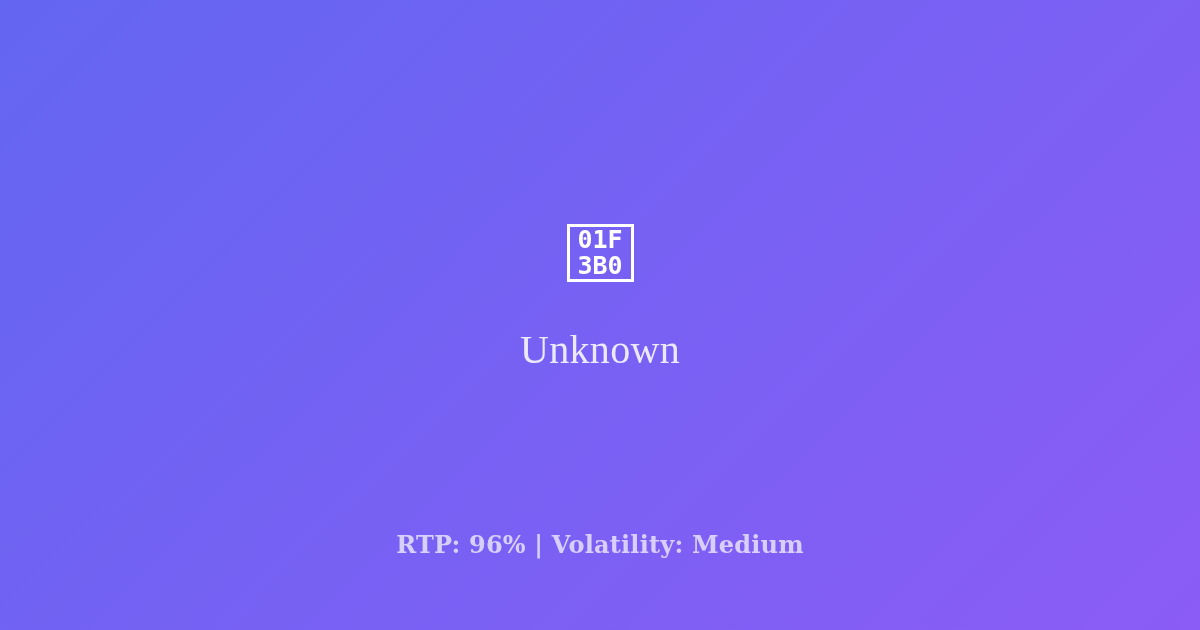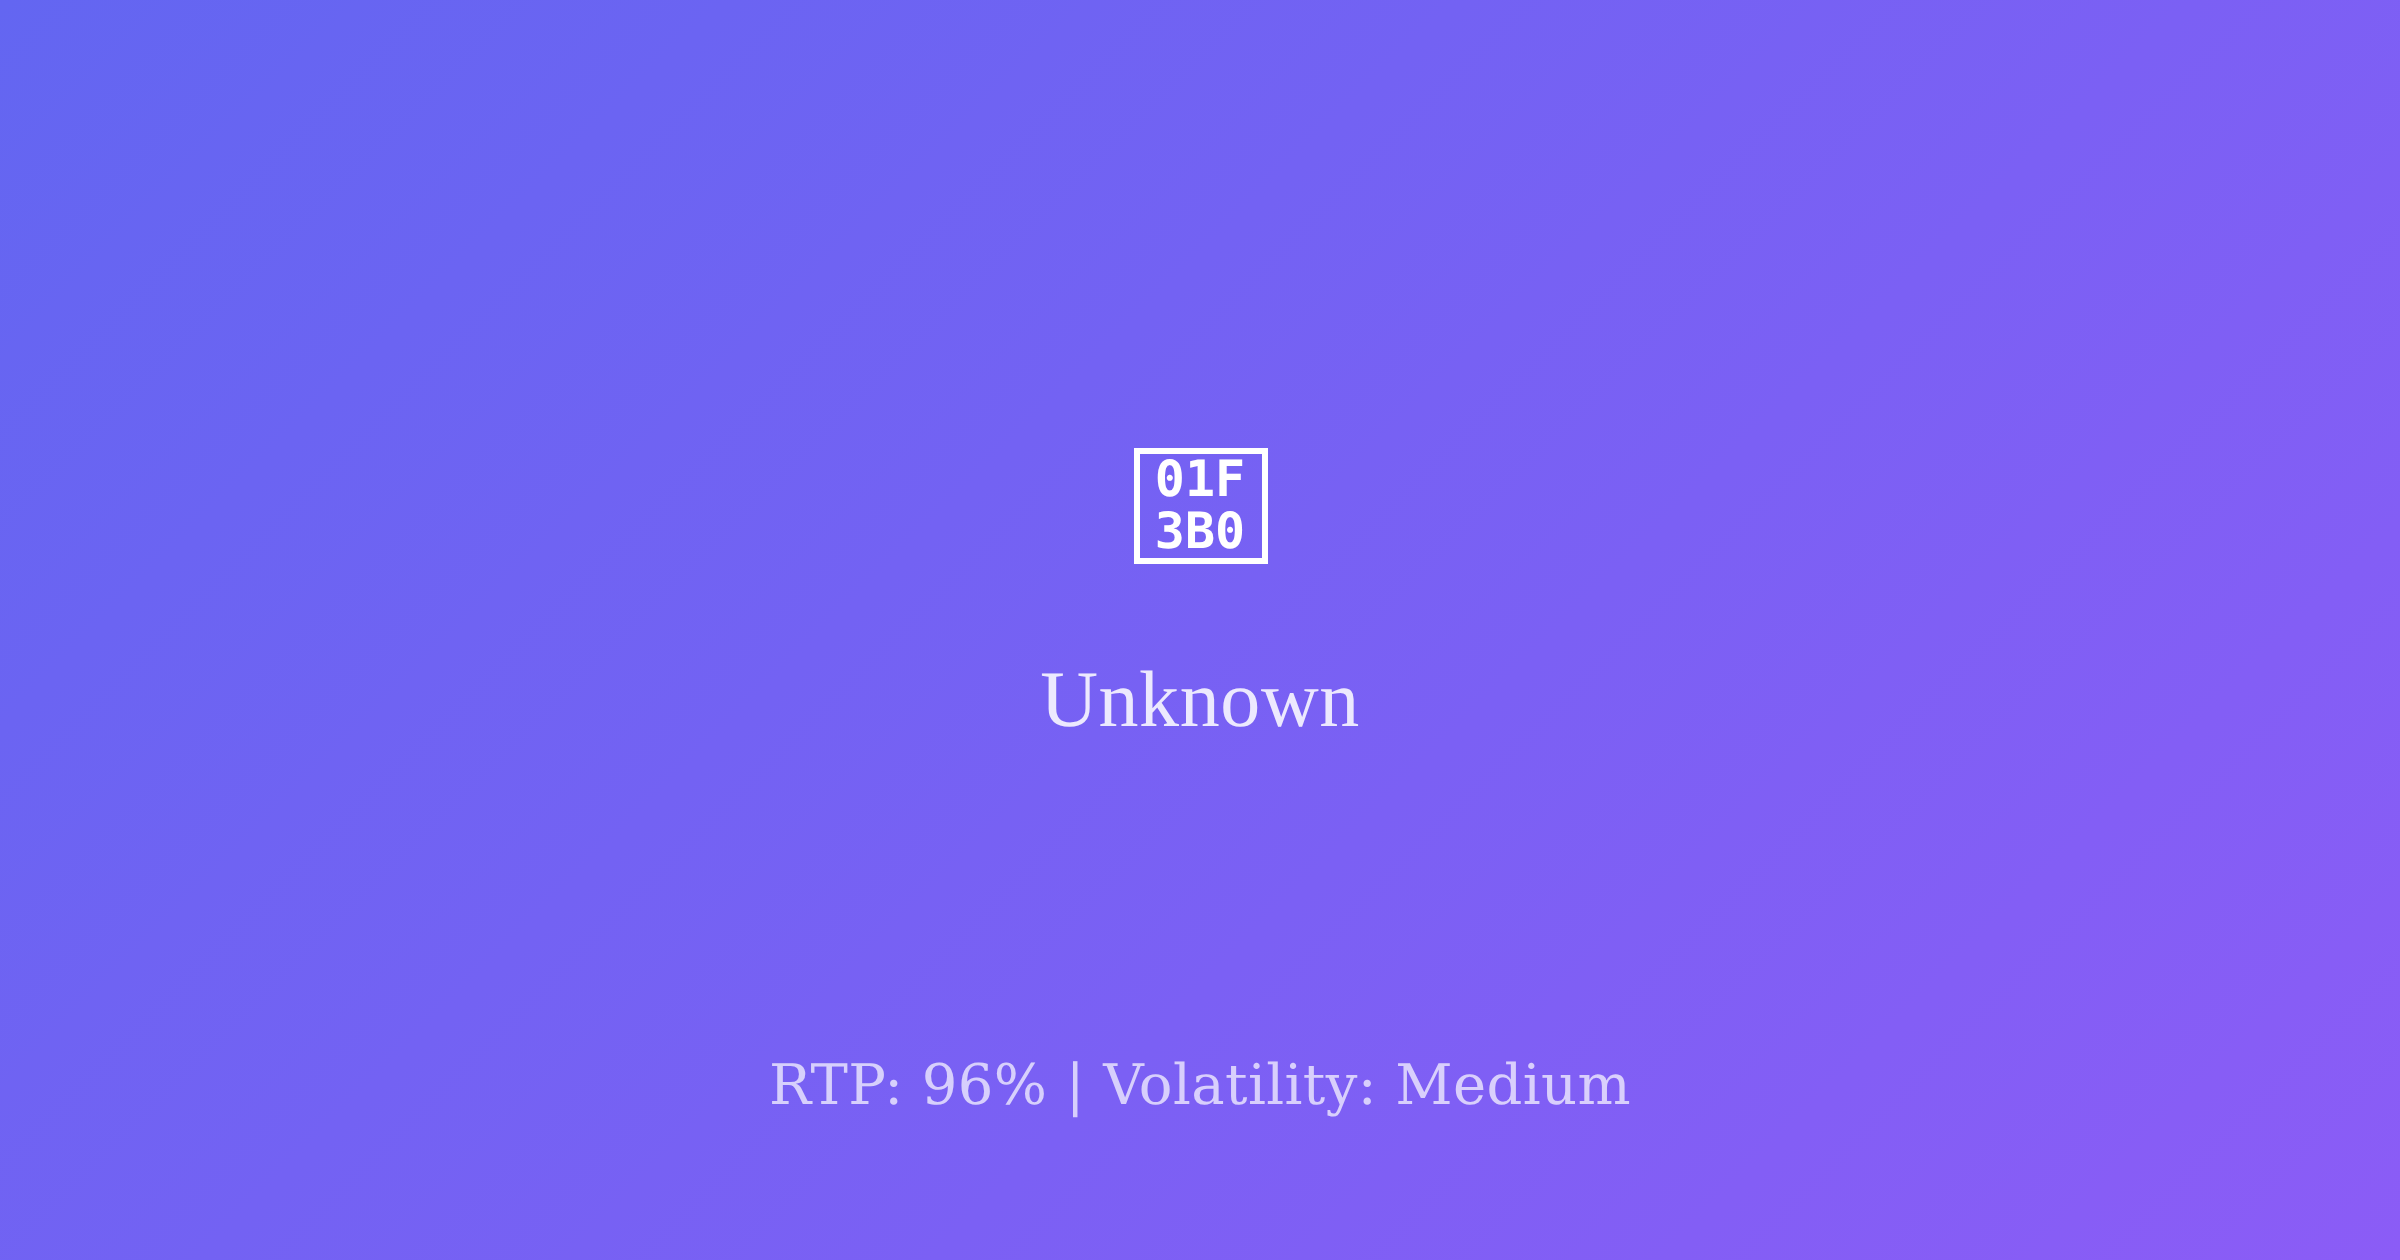--- a/index.html
+++ b/index.html
@@ -80,22 +80,22 @@
     white-space: nowrap;
   }
 
   
   .game-stats {
     position: absolute;
     left: 0;
     right: 0;
     bottom: 70px;
     font-family: "DejaVu Serif", "Liberation Serif", serif;
-    font-weight: 400;
-    font-size: 28px;
+    font-weight: 700;
+    font-size: 24px;
     line-height: 1.2;
     color: rgba(255, 255, 255, 0.70);
     letter-spacing: 0.2px;
     white-space: nowrap;
   }
 </style>
 </head>
 <body style="background: linear-gradient(135deg, rgb(99, 102, 241) 0%, rgb(139, 92, 246) 100%);">
 
 <div class="og-card" style="background: linear-gradient(135deg, rgb(99, 102, 241) 0%, rgb(139, 92, 246) 100%);">

